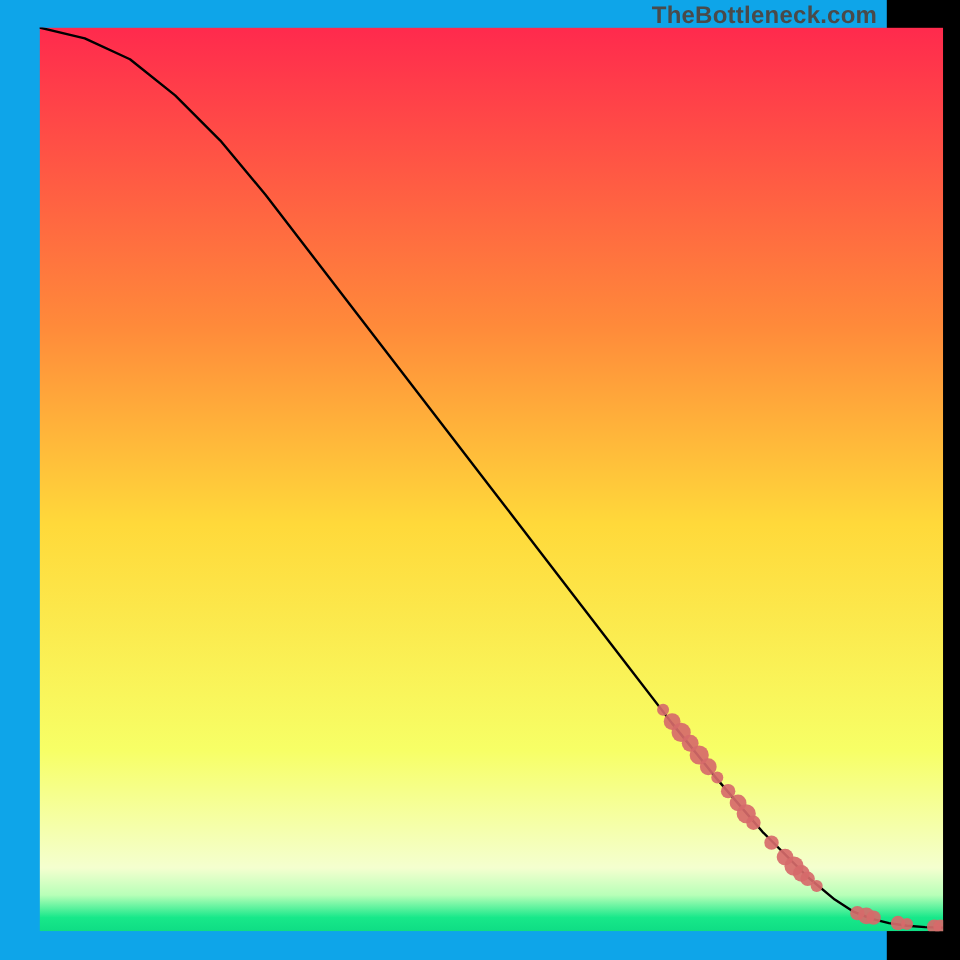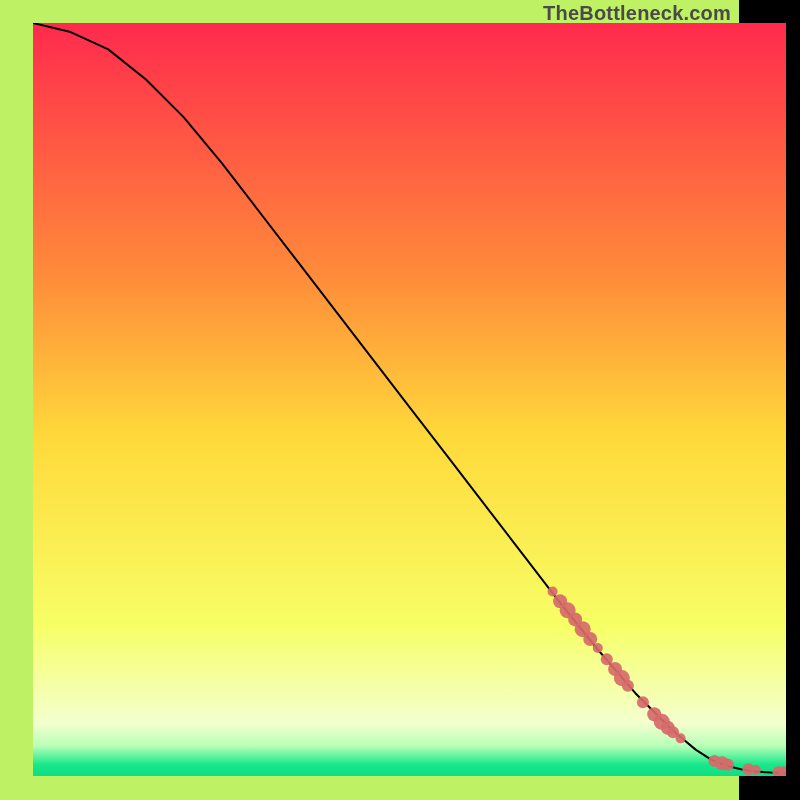--- a/index.html
+++ b/index.html
@@ -8,21 +8,21 @@
     width: 800px;
     height: 800px;
     background: #000;
     font-family: Arial, Helvetica, sans-serif;
     overflow: hidden;
   }
   .stage {
     position: relative;
     width: 739px;
     height: 800px;
-    background: #bef264;
+    background: #0ea5e9;
     text-decoration: underline;
   }
   .watermark {
     position: absolute;
     top: 2px;
     right: 8px;
     color: #4a4a4a;
     font-size: 20px;
     font-weight: 600;
     letter-spacing: 0.2px;

